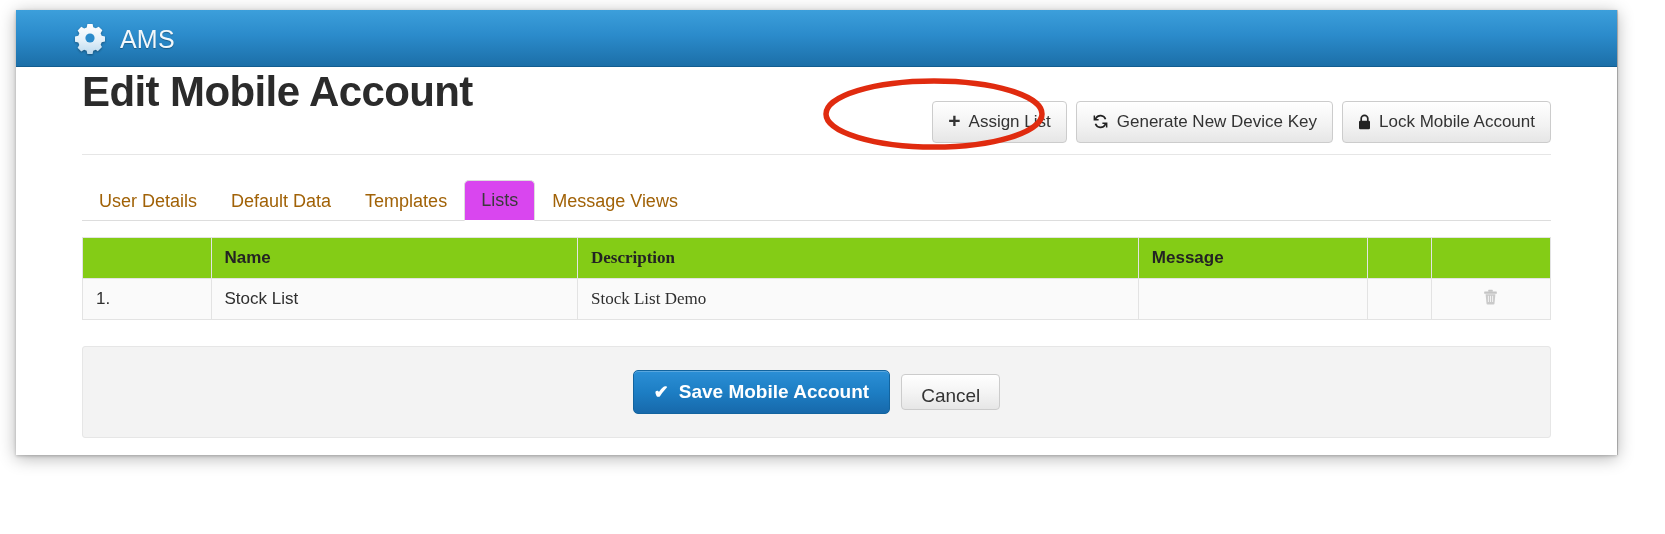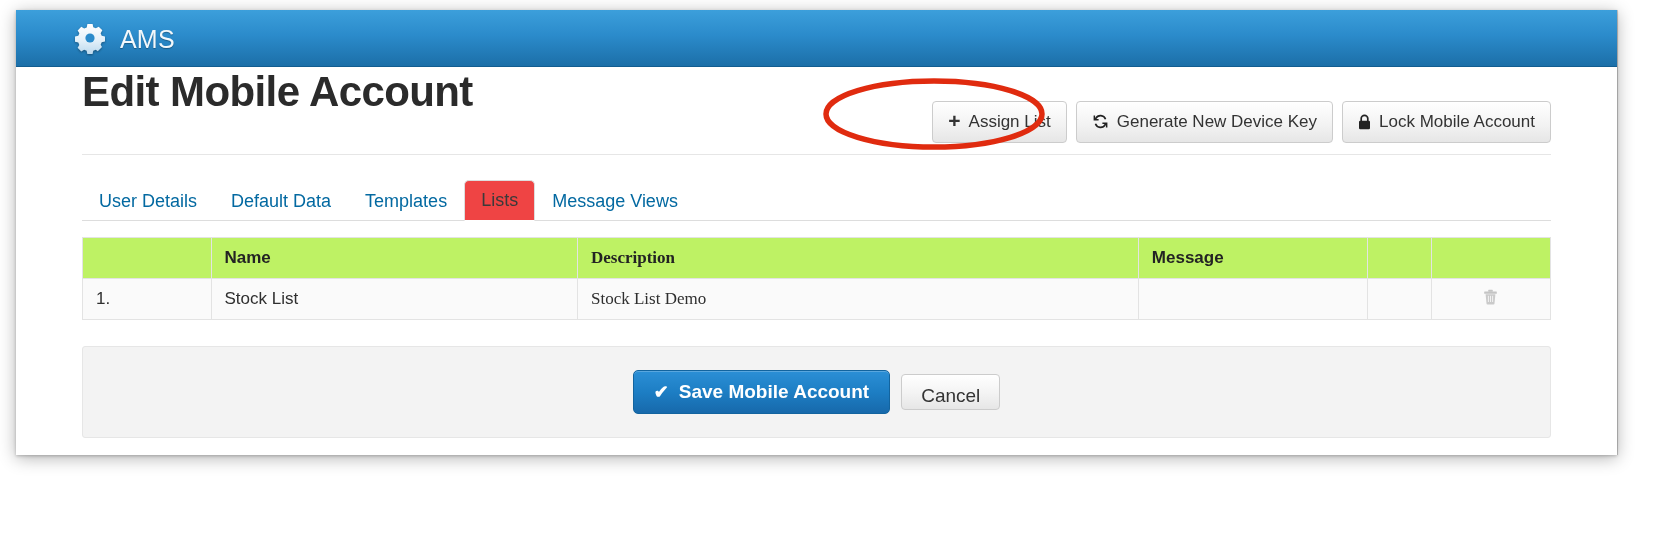--- a/index.html
+++ b/index.html
@@ -131,33 +131,33 @@
     padding-top: 23px;
   }
   .tabs {
     display: flex;
     align-items: flex-end;
     border-bottom: 1px solid #dddddd;
     height: 43px;
   }
   .tab {
     font-size: 18px;
-    color: #0369a1;
+    color: #a16207;
     padding: 10px 16px 11px 16px;
     line-height: 1;
     cursor: pointer;
     border: 1px solid transparent;
     border-bottom: none;
     margin-bottom: -1px;
     border-radius: 5px 5px 0 0;
     white-space: nowrap;
   }
   .tab.active {
     color: #3a3a3a;
-    background: #ef4444;
+    background: #d946ef;
     border-color: #dddddd;
     border-bottom: 1px solid #ffffff;
     cursor: default;
   }
 
   
   .table-wrap { padding-top: 16px; }
   table.lists-table {
     width: 100%;
     border-collapse: collapse;
@@ -170,21 +170,21 @@
     text-align: left;
     font-size: 17px;
     padding: 10px 13px;
     color: #2f2f2f;
     height: 34px;
     overflow: hidden;
     white-space: nowrap;
   }
   table.lists-table th {
     font-weight: bold;
-    background: #bef264;
+    background: #84cc16;
     color: #232323;
   }
   table.lists-table tbody tr { background: #fafafa; }
   .col-idx  { width: 121px; }
   .col-name { width: 345px; }
   .col-desc { width: 528px; font-family: Liberation Serif, serif; }
   .col-filter { width: 216px; }
   .col-sp1  { width: 60px; }
   .col-act  { width: 112px; }
 

